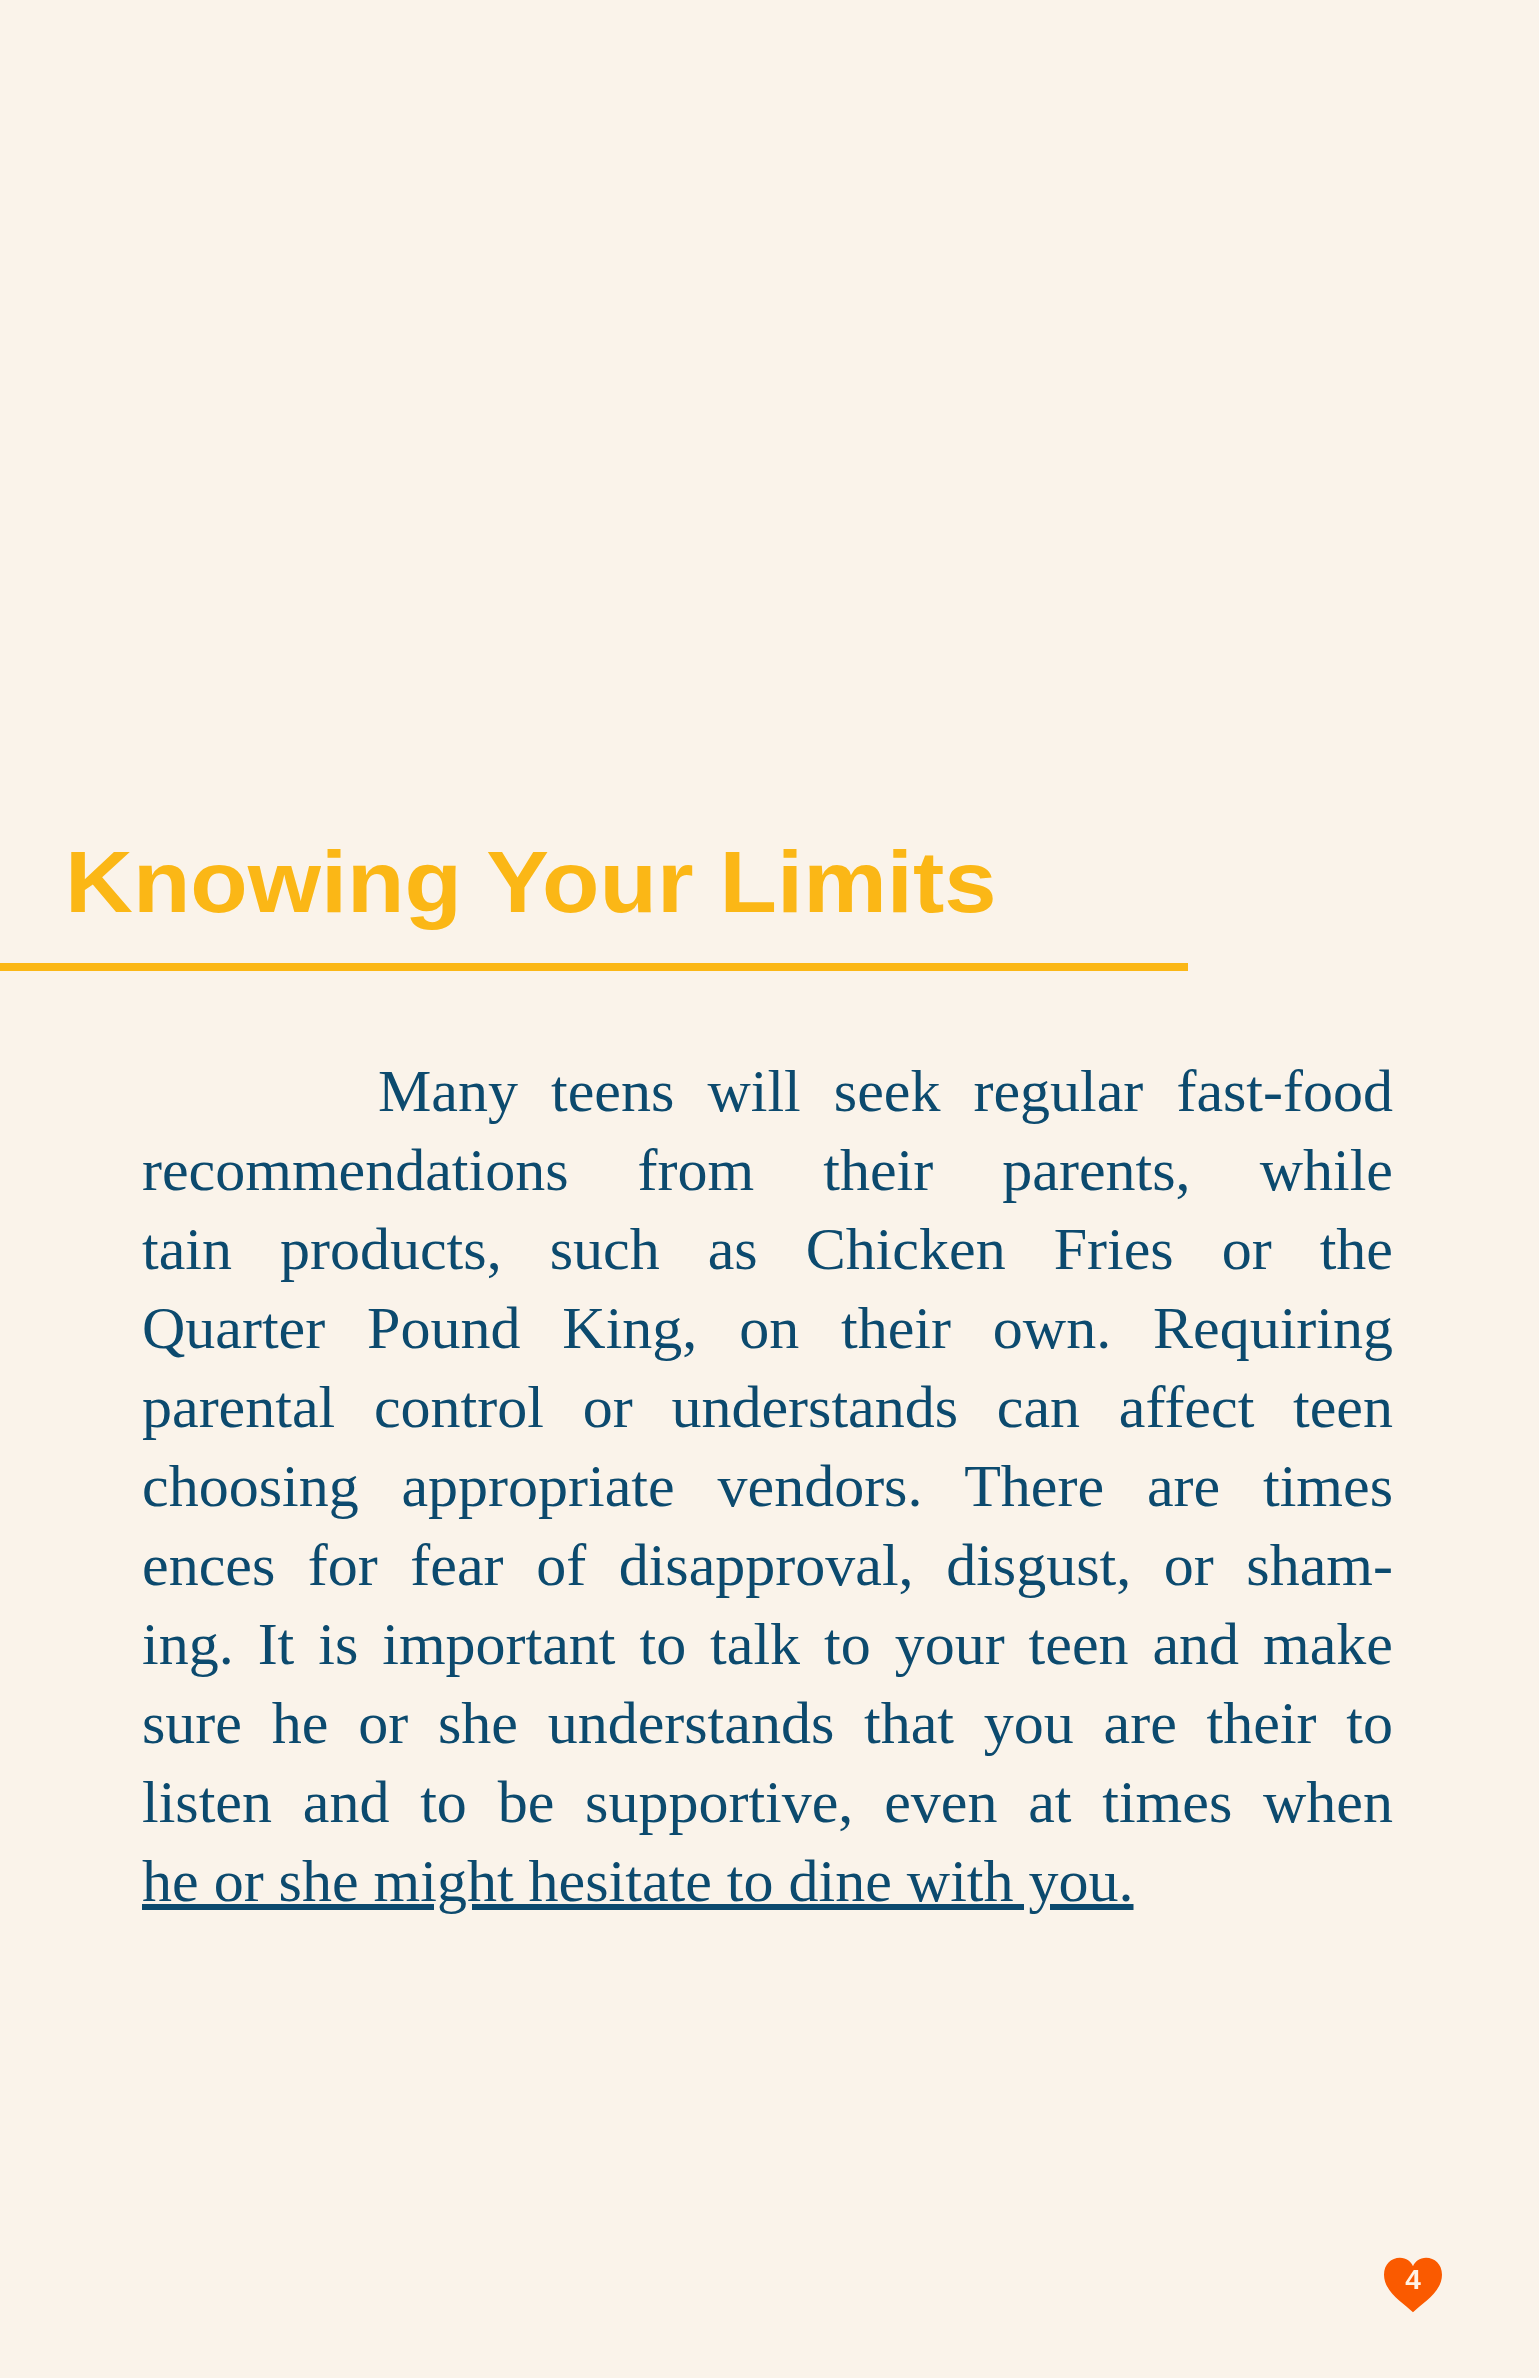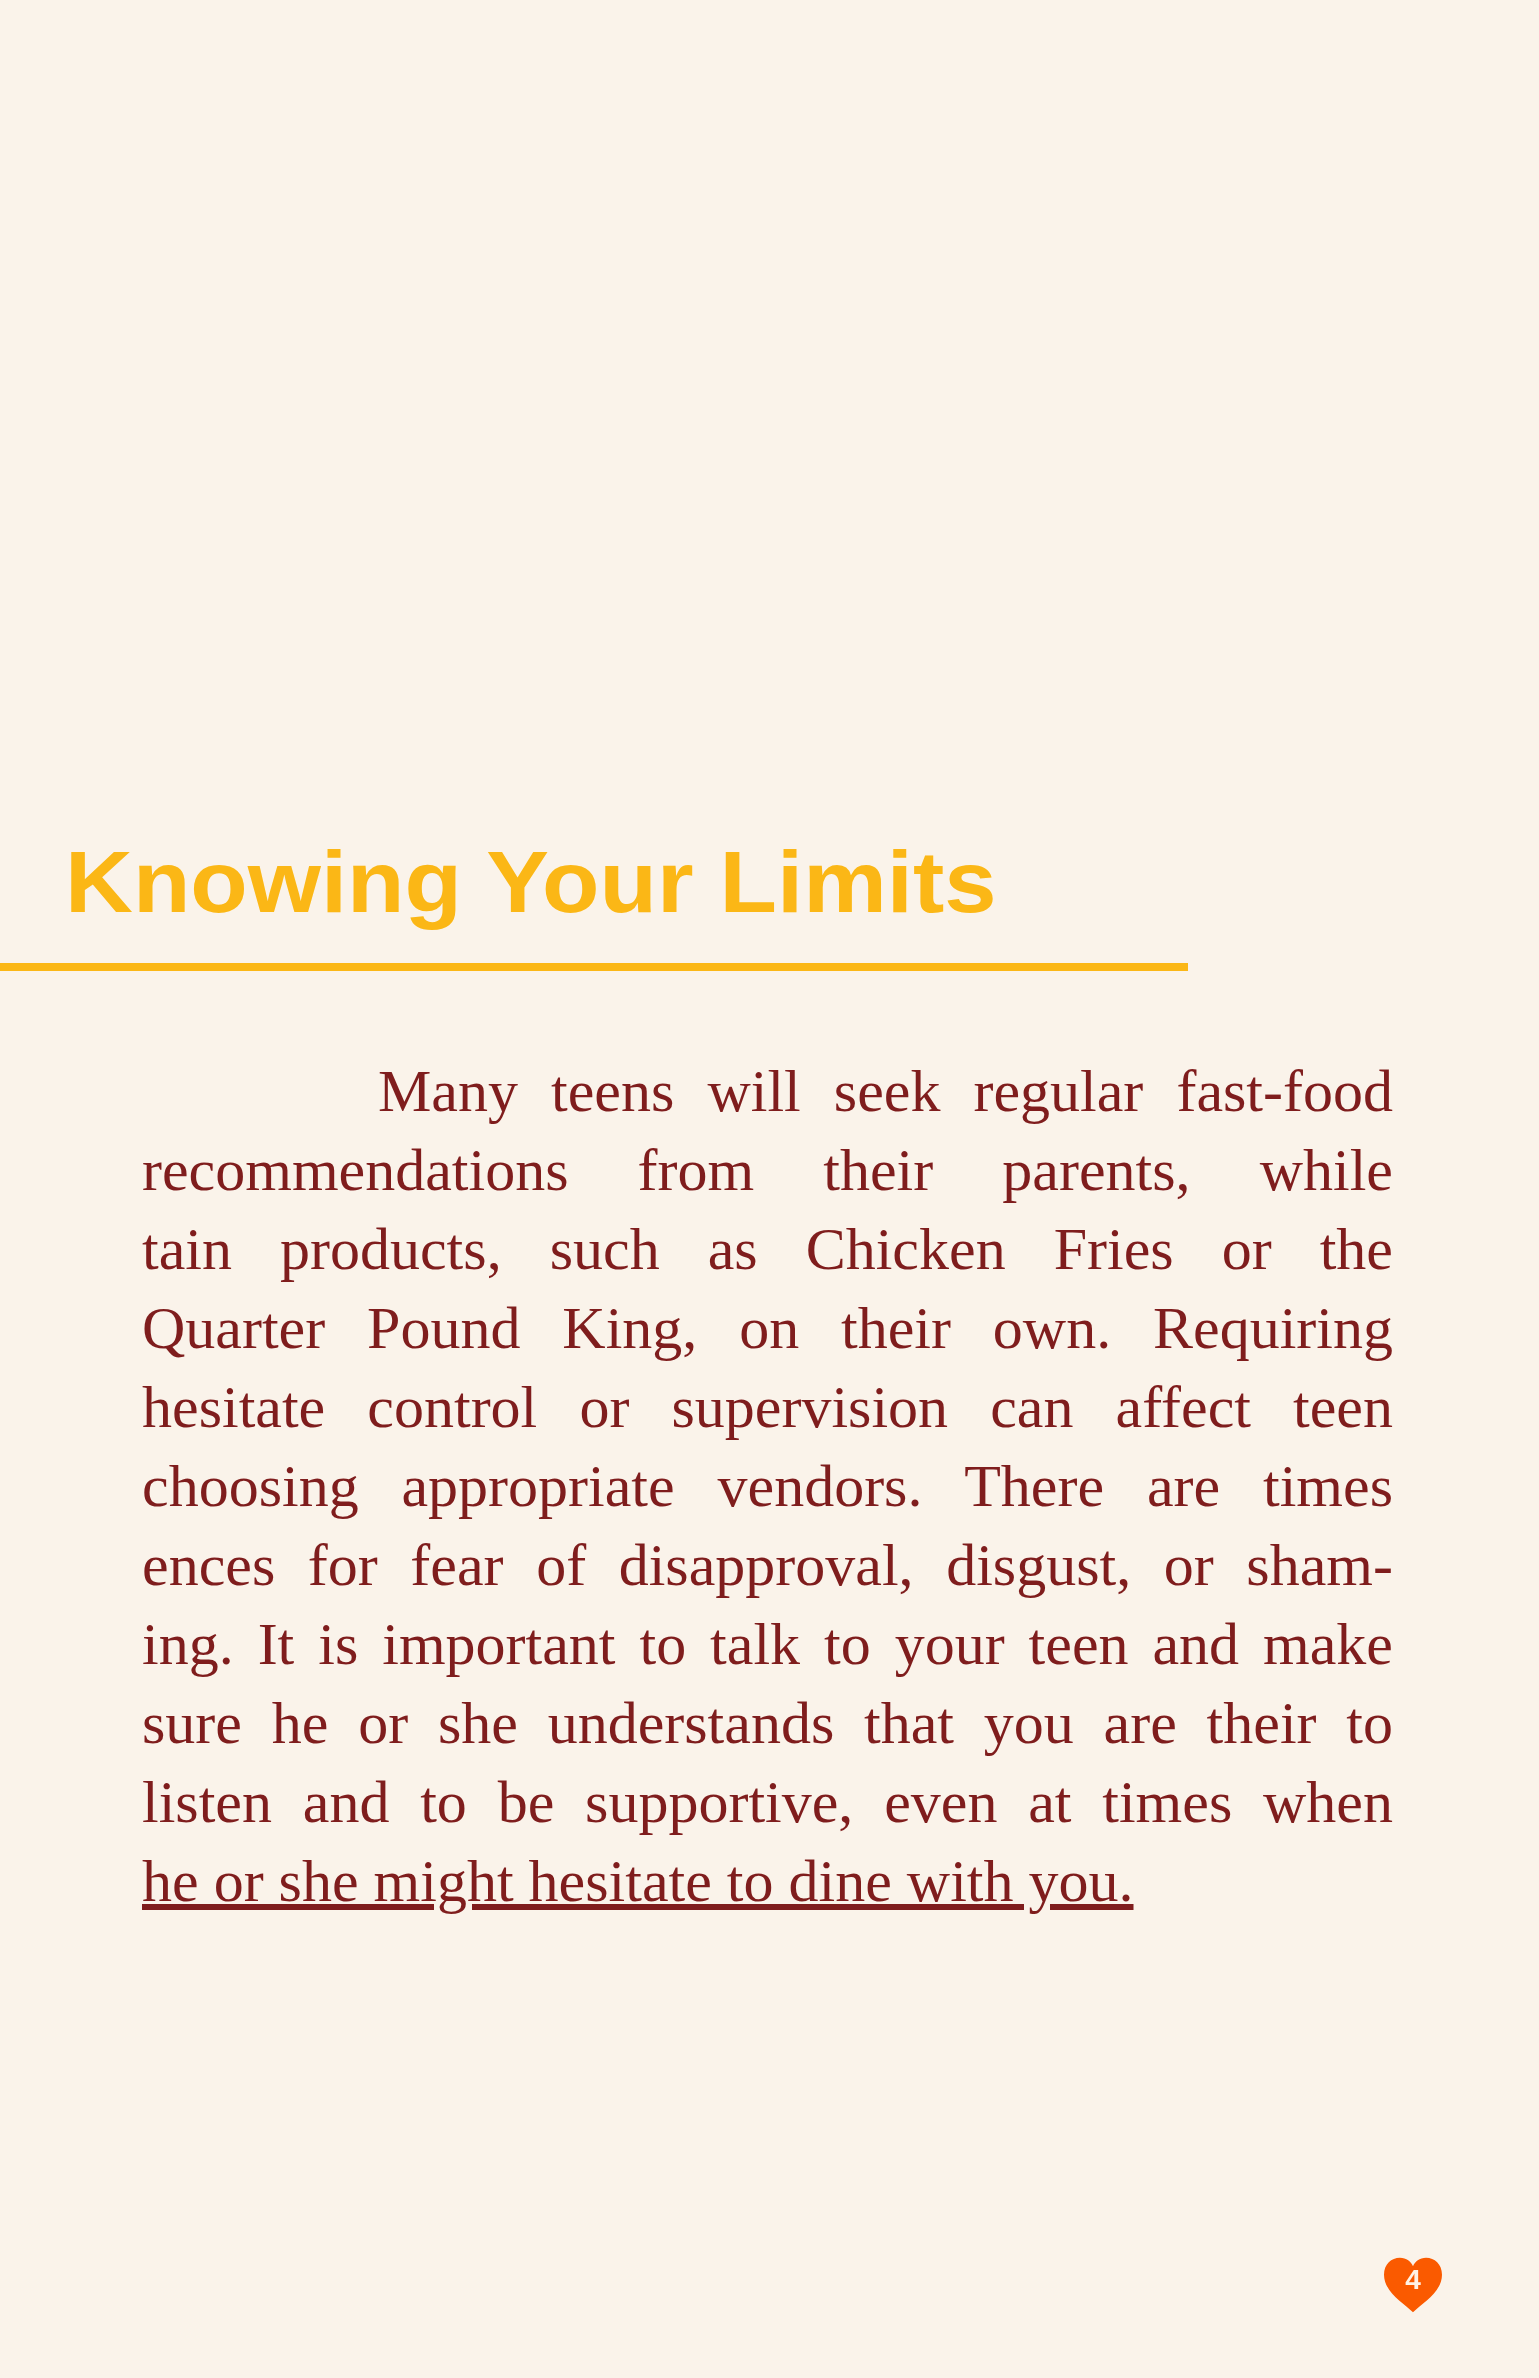--- a/index.html
+++ b/index.html
@@ -15,21 +15,21 @@
     color: #FBB716; margin: 0; letter-spacing: 0px;
     transform-origin: left top;
   }
   .rule {
     position: absolute; left: 0; top: 963px;
     width: 1188px; height: 7.5px; background: #FBB716;
   }
   .body-text {
     position: absolute; left: 142px; top: 1052px; width: 1251px;
     font-family: "Liberation Serif", serif;
-    font-size: 60px; color: #7f1d1d;
+    font-size: 60px; color: #0c4a6e;
   }
   .line {
     display: block; height: 79px; line-height: 79px;
     text-align: justify; text-align-last: justify; white-space: nowrap;
     overflow: visible;
   }
   .line.first { padding-left: 236px; }
   .line.last { text-align-last: left; text-decoration: underline; }
   .page-num {
     position: absolute; left: 1382px; top: 2256px; width: 62px; height: 58px;
@@ -45,21 +45,21 @@
 <body>
 
 <h1 class="title" style="transform: scaleX(1.06842);">Knowing Your Limits</h1>
 <div class="rule"></div>
 
 <div class="body-text">
   <span class="line first">Many teens will seek regular fast-food</span>
   <span class="line">recommendations from their parents, while</span>
   <span class="line">tain products, such as Chicken Fries or the</span>
   <span class="line">Quarter Pound King, on their own. Requiring</span>
-  <span class="line">hesitate control or supervision can affect teen</span>
+  <span class="line">parental control or understands can affect teen</span>
   <span class="line">choosing appropriate vendors. There are times</span>
   <span class="line">ences for fear of disapproval, disgust, or sham-</span>
   <span class="line">ing. It is important to talk to your teen and make</span>
   <span class="line">sure he or she understands that you are their to</span>
   <span class="line">listen and to be supportive, even at times when</span>
   <span class="line last">he or she might hesitate to dine with you.</span>
 </div>
 
 <div class="page-num">
   <svg width="62" height="58" viewBox="0 0 66 62">

